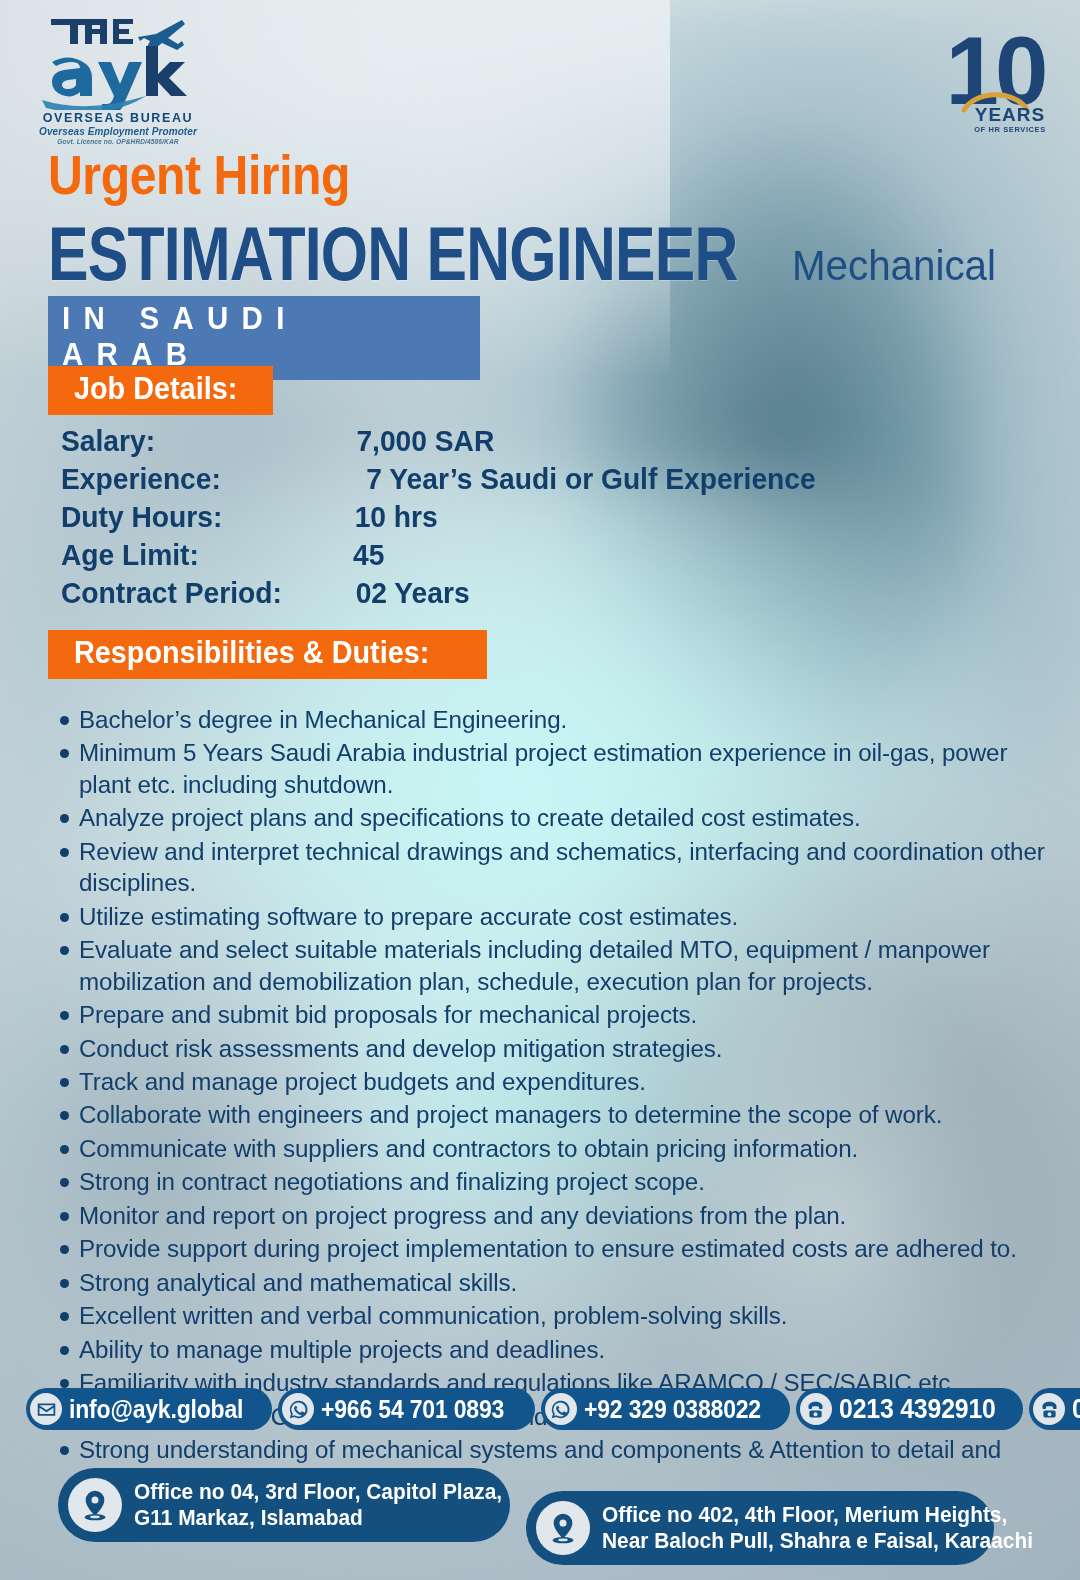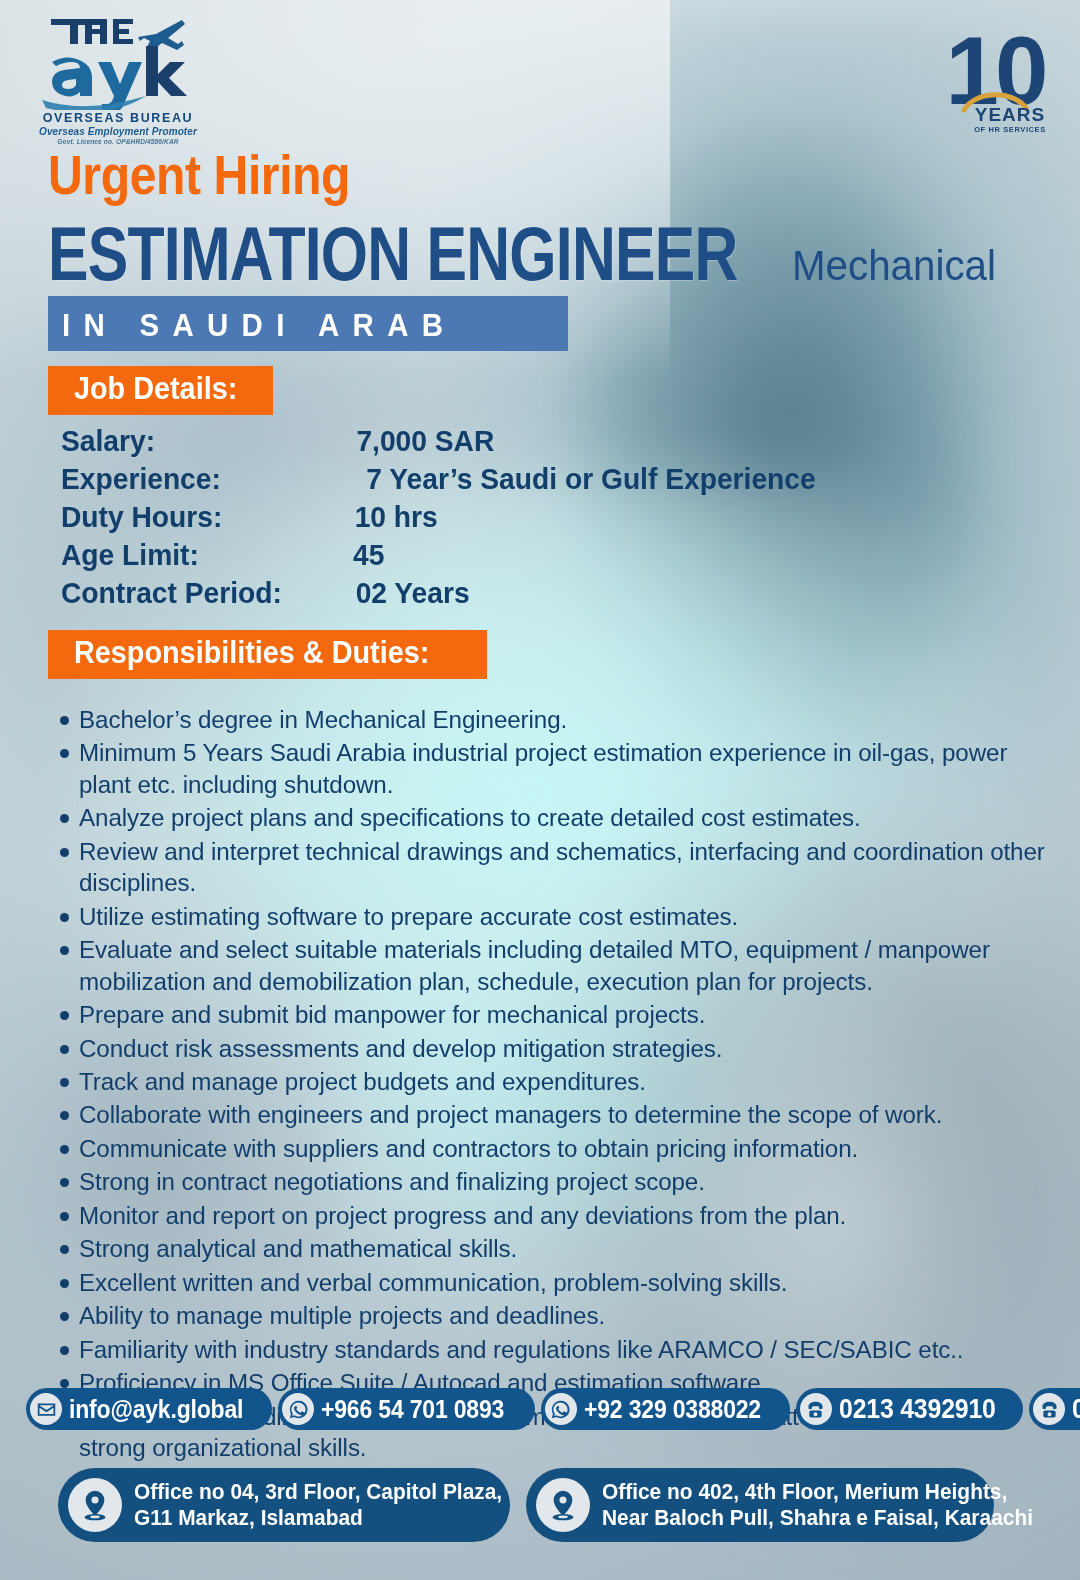--- a/index.html
+++ b/index.html
@@ -183,22 +183,22 @@
     font-weight: 400;
     color: #1F4E86;
     margin-left: -118px;
     transform: scaleX(0.96);
     transform-origin: left bottom;
   }
   .locationbar {
     margin-top: 6px;
     background: #4C79B4;
     display: inline-block;
-    padding: 12px 14px 7px 14px;
-    width: 520px;
+    padding: 5px 14px 7px 14px;
+    width: 432px;
     box-sizing: border-box;
   }
   .locationbar span {
     font-size: 31px;
     font-weight: 700;
     color: #ffffff;
     letter-spacing: 14px;
     transform: scaleX(0.95);
     display: inline-block;
     transform-origin: left center;
@@ -323,21 +323,21 @@
   .addr-pill {
     display: flex;
     align-items: center;
     background: #134F7F;
     border-radius: 40px;
     height: 74px;
     padding: 0 26px 0 10px;
     box-sizing: border-box;
   }
   .addr-pill.left { width: 452px; }
-  .addr-pill.right { width: 468px; }
+  .addr-pill.right { width: 468px; margin-top: 23px; }
   .addr-icon {
     flex: 0 0 auto;
     width: 54px; height: 54px;
     border-radius: 50%;
     background: #E2E7EB;
     display: flex;
     align-items: center;
     justify-content: center;
     margin-right: 12px;
   }
@@ -477,21 +477,21 @@
         <div class="resp-item">
           <div class="resp-bullet"></div>
           <div class="resp-text">Utilize estimating software to prepare accurate cost estimates.</div>
         </div>
         <div class="resp-item">
           <div class="resp-bullet"></div>
           <div class="resp-text">Evaluate and select suitable materials including detailed MTO, equipment / manpower mobilization and demobilization plan, schedule, execution plan for projects.</div>
         </div>
         <div class="resp-item">
           <div class="resp-bullet"></div>
-          <div class="resp-text">Prepare and submit bid manpower for mechanical projects.</div>
+          <div class="resp-text">Prepare and submit bid proposals for mechanical projects.</div>
         </div>
         <div class="resp-item">
           <div class="resp-bullet"></div>
           <div class="resp-text">Conduct risk assessments and develop mitigation strategies.</div>
         </div>
         <div class="resp-item">
           <div class="resp-bullet"></div>
           <div class="resp-text">Track and manage project budgets and expenditures.</div>
         </div>
         <div class="resp-item">
@@ -502,20 +502,24 @@
           <div class="resp-bullet"></div>
           <div class="resp-text">Communicate with suppliers and contractors to obtain pricing information.</div>
         </div>
         <div class="resp-item">
           <div class="resp-bullet"></div>
           <div class="resp-text">Strong in contract negotiations and finalizing project scope.</div>
         </div>
         <div class="resp-item">
           <div class="resp-bullet"></div>
           <div class="resp-text">Monitor and report on project progress and any deviations from the plan.</div>
+        </div>
+        <div class="resp-item">
+          <div class="resp-bullet"></div>
+          <div class="resp-text">Provide support during project implementation to ensure estimated costs are adhered to.</div>
         </div>
         <div class="resp-item">
           <div class="resp-bullet"></div>
           <div class="resp-text">Strong analytical and mathematical skills.</div>
         </div>
         <div class="resp-item">
           <div class="resp-bullet"></div>
           <div class="resp-text">Excellent written and verbal communication, problem-solving skills.</div>
         </div>
         <div class="resp-item">

